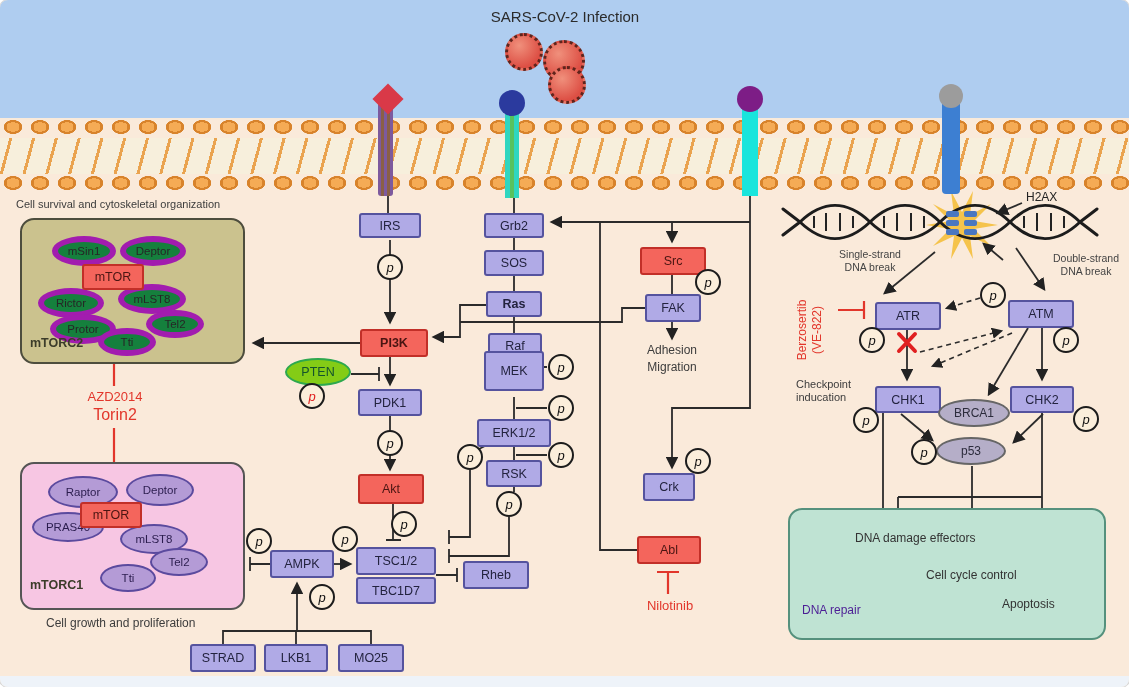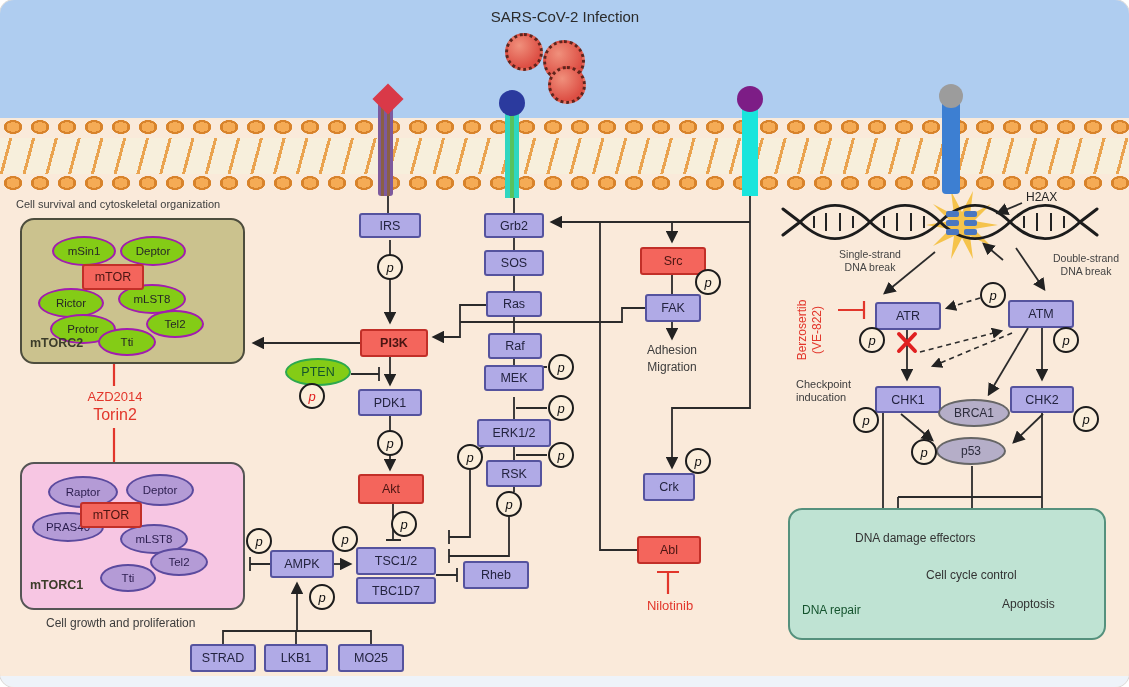--- a/index.html
+++ b/index.html
@@ -1,30 +1,30 @@
 <!DOCTYPE html>
 <html><head>
 <meta charset="utf-8">
 <style>
   html,body{margin:0;padding:0;background:#fff;font-family:"Liberation Sans",sans-serif;}
-  #fig{position:relative;width:1129px;height:687px;background:#faeada;border-radius:14px;overflow:hidden;box-shadow:0 0 0 1px #d8d8d8;}
+  #fig{position:relative;width:1129px;height:687px;background:#faeada;border-radius:8px;overflow:hidden;box-shadow:0 0 0 1px #d8d8d8;}
   .abs{position:absolute;}
   .sky{left:0;top:0;width:1129px;height:118px;background:#afcdf0;}
   .mem-heads{left:0;width:1129px;height:22px;
     background-image:radial-gradient(ellipse 12px 9px at 13px 11px,#f5ab55 0 6.5px,#d8832b 6.5px 9px,rgba(0,0,0,0) 9.5px);
     background-size:27px 22px;background-repeat:repeat-x;}
   .mem-tails{left:0;top:138px;width:1129px;height:36px;background-color:#f7efdc;
     background-image:repeating-linear-gradient(105deg,rgba(0,0,0,0) 0 9px,#eaa34f 9px 12px,rgba(0,0,0,0) 12px 22px);}
   .bottom-strip{left:0;top:676px;width:1129px;height:11px;background:#eef3f9;}
   .title{font-size:15px;color:#2b2b2b;text-align:center;}
   .nbox{box-sizing:border-box;background:#b0aae6;border:2px solid#55539e;border-radius:3px;
     display:flex;align-items:center;justify-content:center;font-size:12.5px;color:#23233f;}
   .rbox{background:#f4655c;border-color:#c22f28;color:#4a1512;}
   .ell{box-sizing:border-box;border-radius:50%;display:flex;align-items:center;justify-content:center;font-size:11.5px;}
-  .ell-gray{background:#84cc16;border:2px solid #a21caf;color:#262626;}
+  .ell-gray{background:#15803d;border:6px solid #a21caf;color:#262626;}
   .ell-purple{background:#b49bd6;border:2px solid #5b4a9e;color:#2b1d4e;}
   .ell-lav{background:#b5aec8;border:2px solid #666;color:#2c2c3c;font-size:12px;}
   .ell-green{background:#84cc16;border:2px solid #2da84e;color:#14532d;font-size:12.5px;}
   .complex{box-sizing:border-box;border:2px solid #4d4d3d;border-radius:14px;}
   .c2{background:#cbc28e;}
   .c1{background:#f7c6e3;border-color:#555;}
   .outbox{box-sizing:border-box;background:#bfe3d3;border:2px solid #55917d;border-radius:14px;}
   .pc{width:26px;height:26px;box-sizing:border-box;border-radius:50%;border:2.5px solid #1c1c1c;background:#fbeedb;
     display:flex;align-items:center;justify-content:center;font-size:13px;font-style:italic;color:#111;}
   .pc.red{color:#e02020;}
@@ -170,23 +170,23 @@
   <div class="abs lbl" style="left:46px;top:616px;font-size:12px;">Cell growth and proliferation</div>
 
   <div class="abs nbox" style="left:359px;top:213px;width:62px;height:25px;">IRS</div>
   <div class="abs nbox rbox" style="left:360px;top:329px;width:68px;height:28px;font-weight:bold;">PI3K</div>
   <div class="abs ell ell-green" style="left:285px;top:358px;width:66px;height:28px;">PTEN</div>
   <div class="abs nbox" style="left:358px;top:389px;width:64px;height:27px;">PDK1</div>
   <div class="abs nbox rbox" style="left:358px;top:474px;width:66px;height:30px;">Akt</div>
 
   <div class="abs nbox" style="left:484px;top:213px;width:60px;height:25px;">Grb2</div>
   <div class="abs nbox" style="left:484px;top:250px;width:60px;height:26px;">SOS</div>
-  <div class="abs nbox" style="left:486px;top:291px;width:56px;height:26px;">Ras</div>
+  <div class="abs nbox" style="left:486px;top:291px;width:56px;height:26px;font-weight:bold;">Ras</div>
   <div class="abs nbox" style="left:488px;top:333px;width:54px;height:26px;">Raf</div>
-  <div class="abs nbox" style="left:484px;top:365px;width:60px;height:26px;">MEK</div>
+  <div class="abs nbox" style="left:484px;top:351px;width:60px;height:40px;">MEK</div>
   <div class="abs nbox" style="left:477px;top:419px;width:74px;height:28px;">ERK1/2</div>
   <div class="abs nbox" style="left:486px;top:460px;width:56px;height:27px;">RSK</div>
 
   <div class="abs nbox rbox" style="left:640px;top:247px;width:66px;height:28px;">Src</div>
   <div class="abs nbox" style="left:645px;top:294px;width:56px;height:28px;">FAK</div>
   <div class="abs ctr" style="left:636px;top:343px;width:72px;font-size:12px;color:#3c3c3c;">Adhesion</div>
   <div class="abs ctr" style="left:636px;top:360px;width:72px;font-size:12px;color:#3c3c3c;">Migration</div>
   <div class="abs nbox" style="left:643px;top:473px;width:52px;height:28px;">Crk</div>
   <div class="abs nbox rbox" style="left:637px;top:536px;width:64px;height:28px;">Abl</div>
   <div class="abs ctr redtxt" style="left:630px;top:598px;width:80px;font-size:13px;">Nilotinib</div>
@@ -213,21 +213,21 @@
   <div class="abs lbl" style="left:796px;top:378px;">Checkpoint</div>
   <div class="abs lbl" style="left:796px;top:391px;">inducation</div>
   <div class="abs nbox" style="left:875px;top:386px;width:66px;height:27px;">CHK1</div>
   <div class="abs nbox" style="left:1010px;top:386px;width:64px;height:27px;">CHK2</div>
   <div class="abs ell ell-lav" style="left:938px;top:399px;width:72px;height:28px;">BRCA1</div>
   <div class="abs ell ell-lav" style="left:936px;top:437px;width:70px;height:28px;">p53</div>
 
   <div class="abs outbox" style="left:788px;top:508px;width:318px;height:132px;"></div>
   <div class="abs" style="left:812px;top:531px;font-size:12px;color:#333;margin-left:43px;">DNA damage effectors</div>
   <div class="abs" style="left:926px;top:568px;font-size:12px;color:#333;">Cell cycle control</div>
-  <div class="abs" style="left:802px;top:603px;font-size:12px;color:#14532d;">DNA repair</div>
+  <div class="abs" style="left:802px;top:603px;font-size:12px;color:#4c1d95;">DNA repair</div>
   <div class="abs" style="left:1002px;top:597px;font-size:12px;color:#333;">Apoptosis</div>
 
   <div class="abs pc" style="left:377px;top:254px;">p</div>
   <div class="abs pc red" style="left:299px;top:383px;">p</div>
   <div class="abs pc" style="left:377px;top:430px;">p</div>
   <div class="abs pc" style="left:391px;top:511px;">p</div>
   <div class="abs pc" style="left:548px;top:354px;">p</div>
   <div class="abs pc" style="left:548px;top:395px;">p</div>
   <div class="abs pc" style="left:548px;top:442px;">p</div>
   <div class="abs pc" style="left:457px;top:444px;">p</div>

